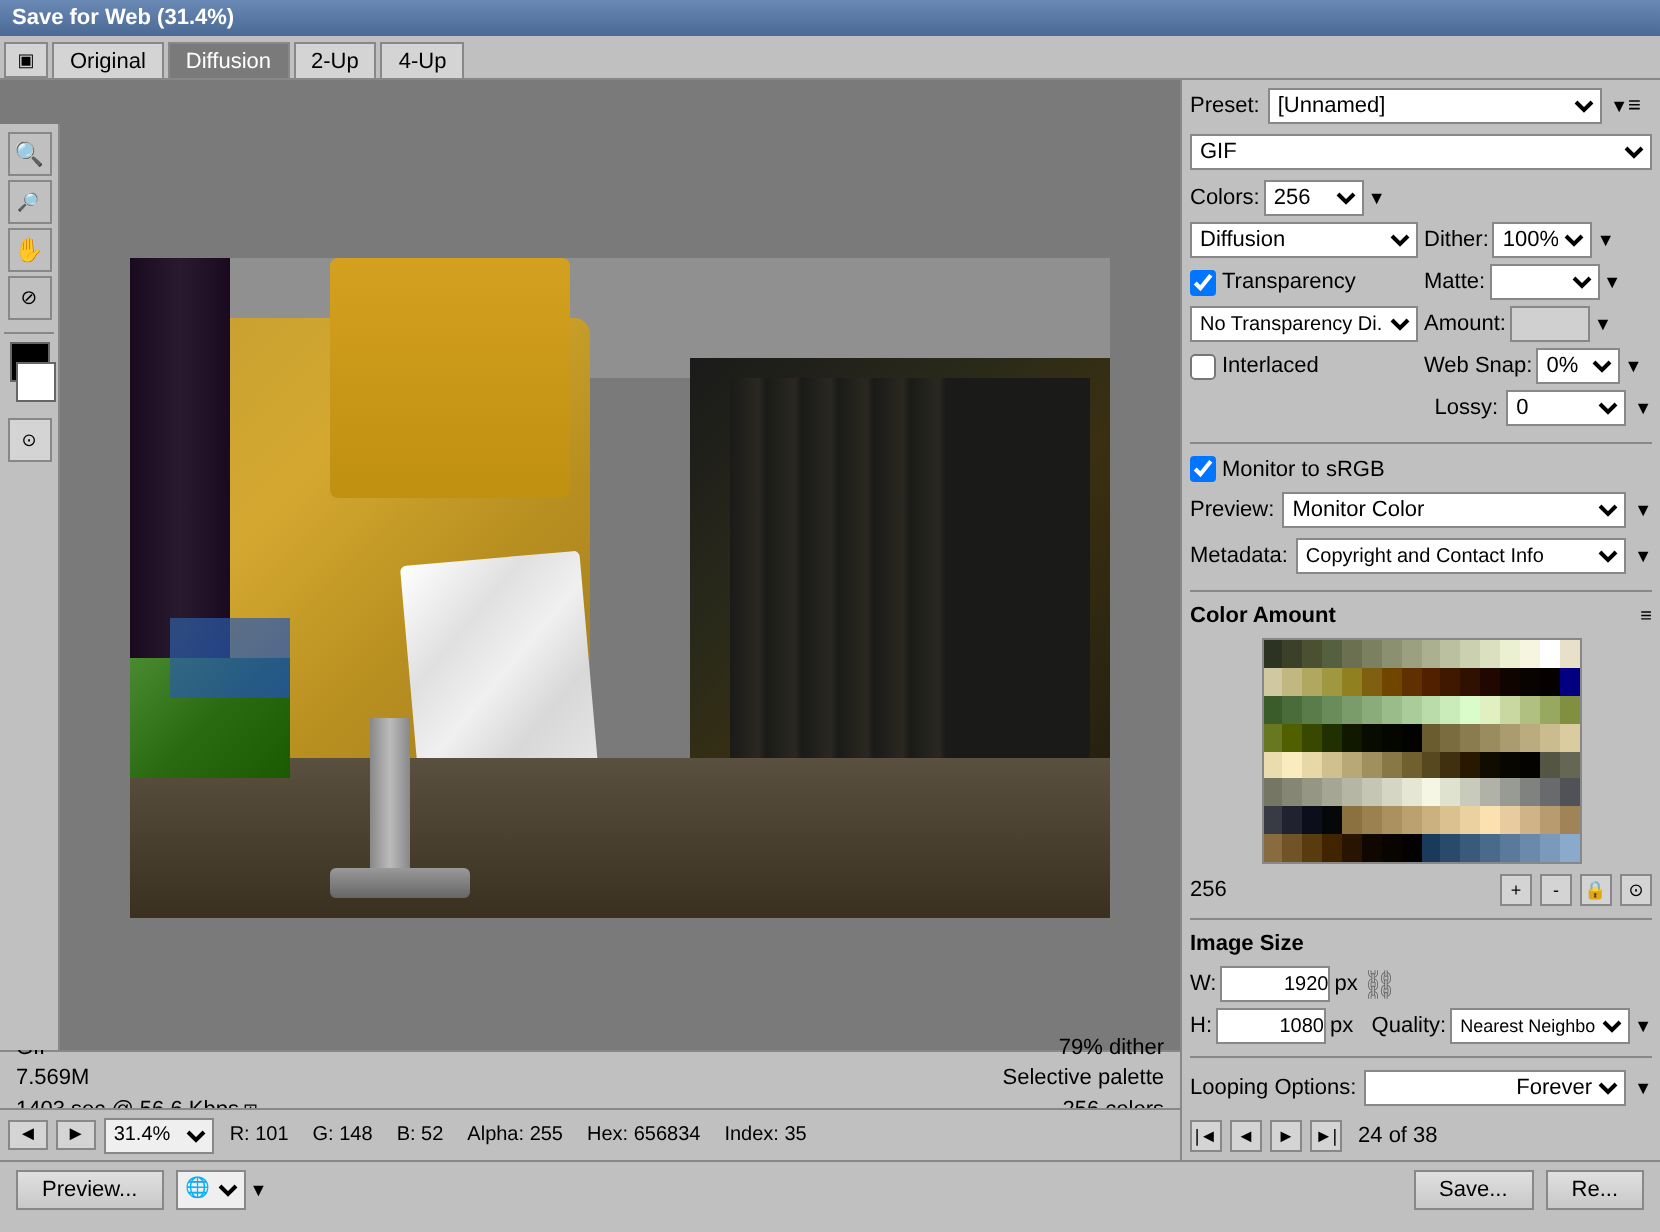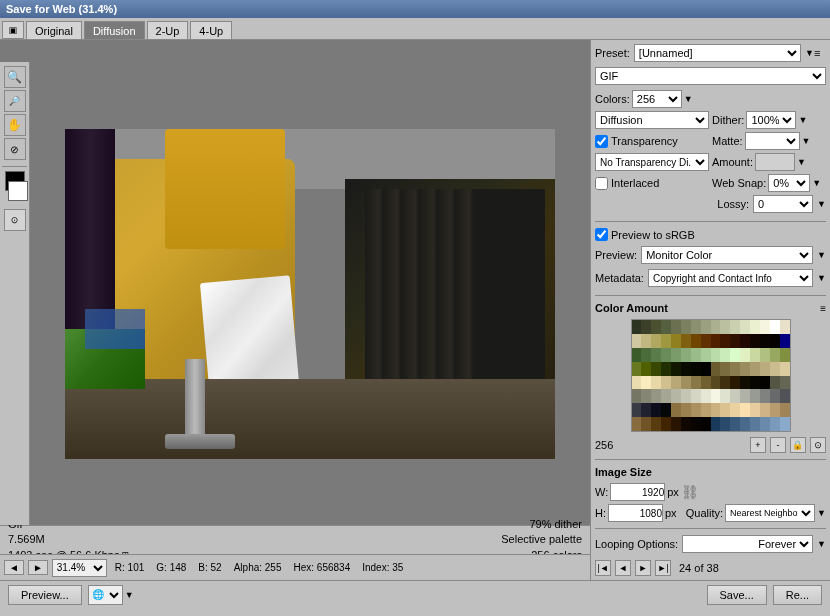--- a/index.html
+++ b/index.html
@@ -563,21 +563,21 @@
         <option>0</option>
       </select>
       <span style="font-size:9px;cursor:pointer;">▼</span>
     </div>
 
     <div class="section-divider"></div>
 
     <div class="row">
       <label class="checkbox-label">
         <input type="checkbox" checked="" style="">
-        <span>Preview to sRGB</span>
+        <span>Monitor to sRGB</span>
       </label>
     </div>
 
     <div class="row">
       <span class="label">Preview:</span>
       <select class="ctrl" style="flex:1;">
         <option>Monitor Color</option>
       </select>
       <span style="font-size:9px;cursor:pointer;">▼</span>
     </div>

